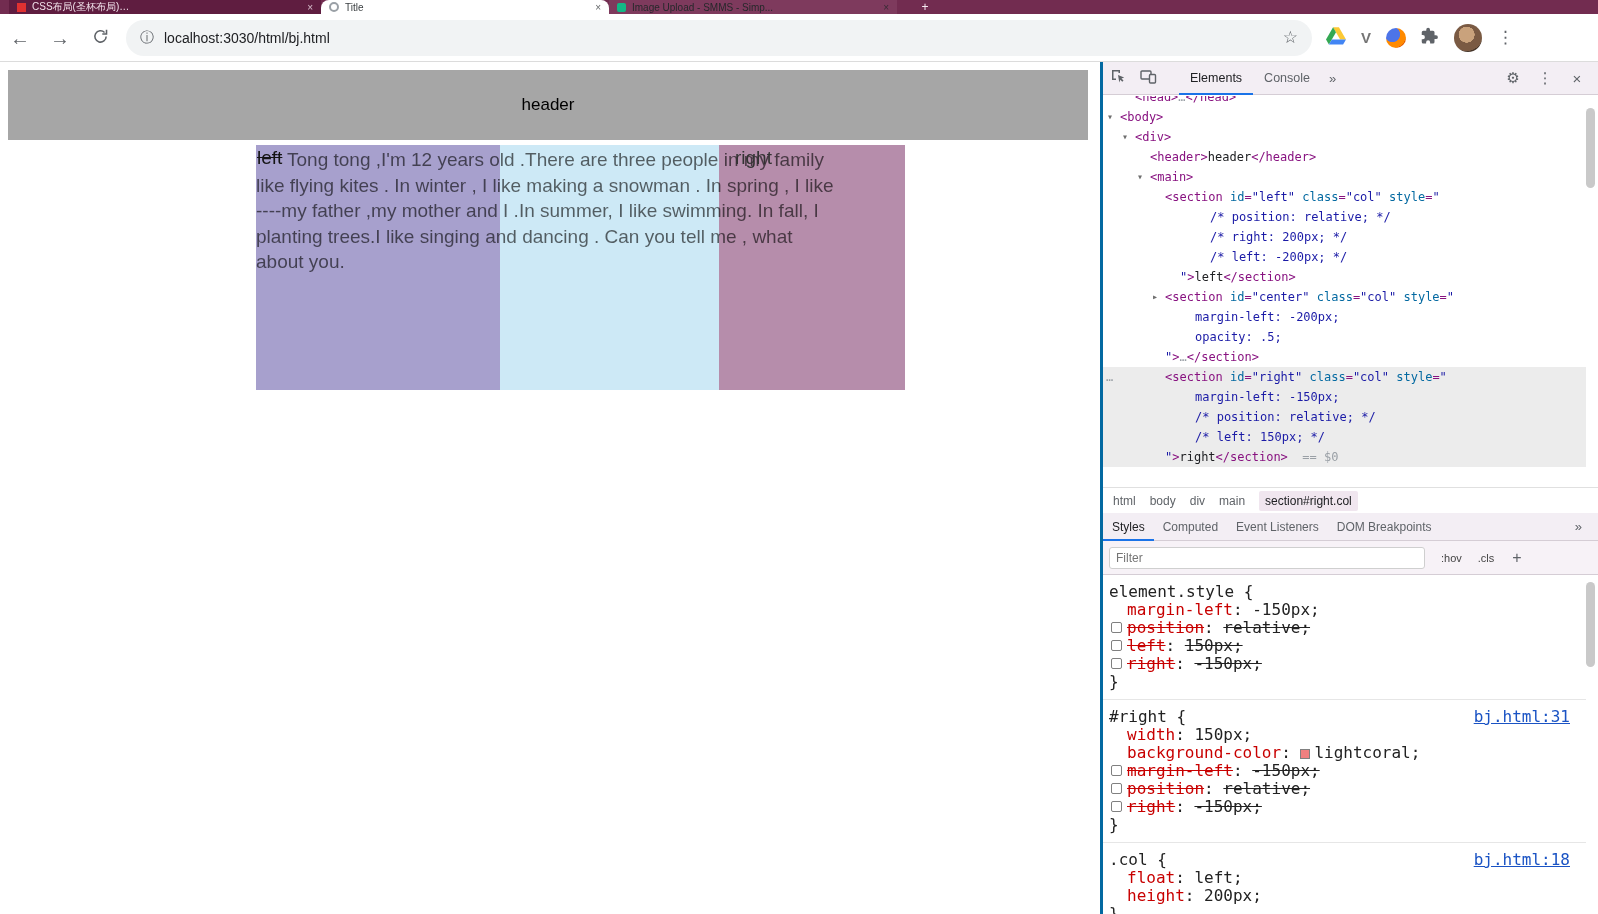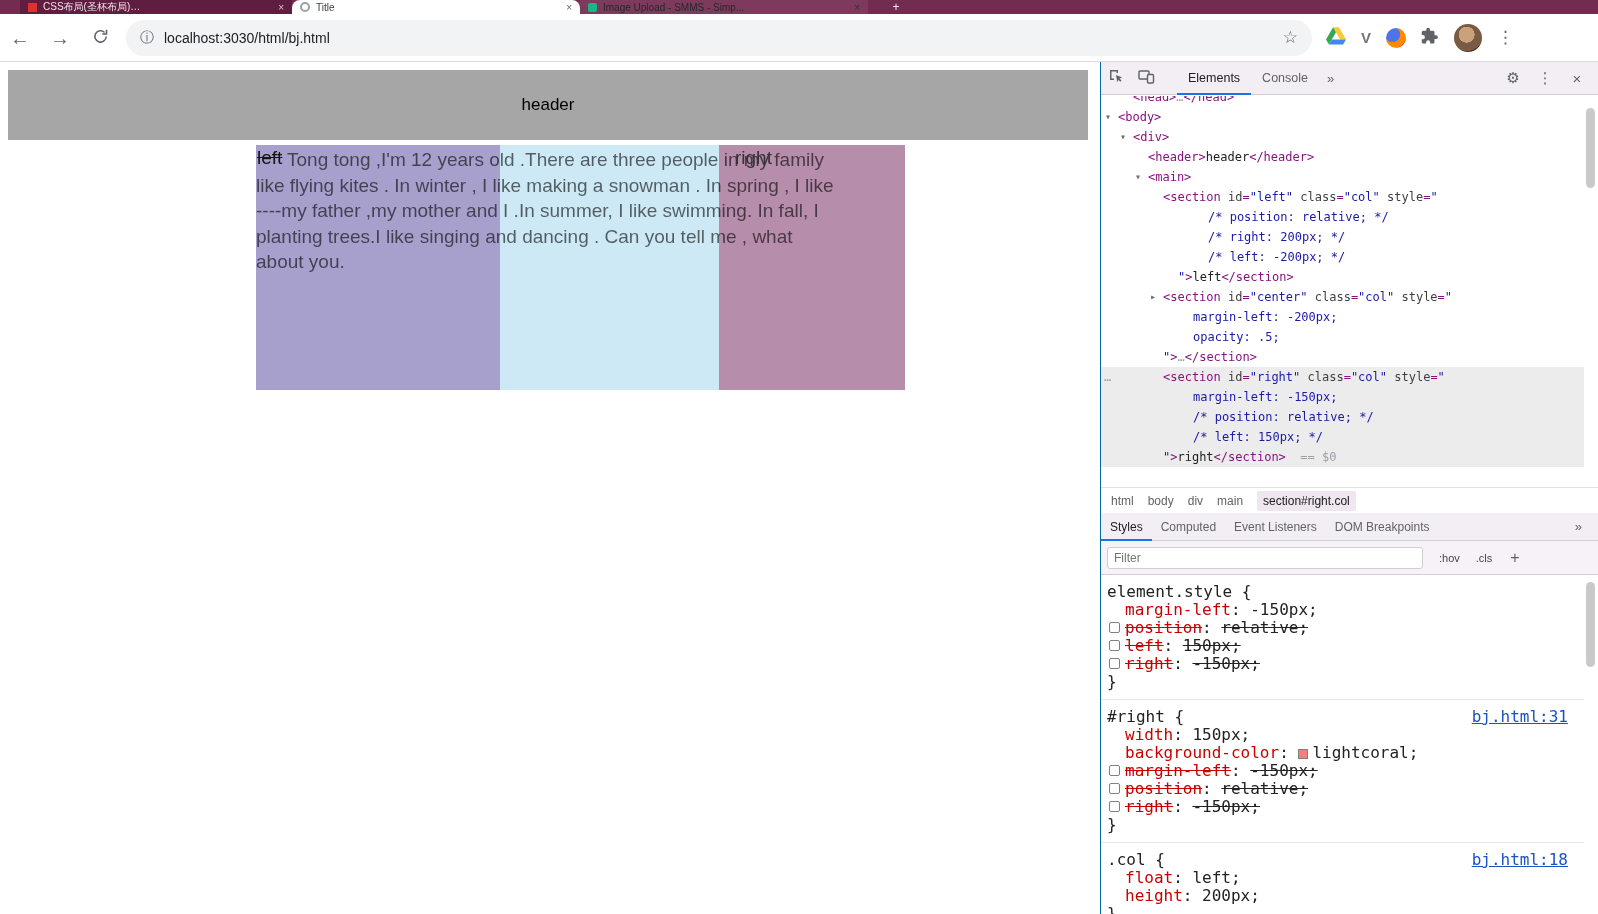--- a/index.html
+++ b/index.html
@@ -5,21 +5,21 @@
   *{margin:0;padding:0;box-sizing:border-box}
   html,body{background:#fff}
   body{font-family:"Liberation Sans",sans-serif}
   .screen{position:relative;width:1598px;height:914px;background:#fff;overflow:hidden}
 
   
   .tabstrip{position:absolute;left:0;top:0;width:100%;height:14px;background:#722c50;display:flex;align-items:stretch}
   .tab{display:flex;align-items:center;gap:6px;font-size:10px;padding:0 8px;white-space:nowrap;overflow:hidden}
   .tab .tlabel{overflow:hidden;text-overflow:ellipsis;flex:1}
   .tab-close{font-size:10px;opacity:.8;flex:0 0 auto}
-  .t1{margin-left:20px;width:272px;background:#5f1d40;color:#f2e3eb}
+  .t1{margin-left:9px;width:312px;background:#5f1d40;color:#f2e3eb}
   .t2{width:288px;background:#ffffff;color:#3c4043;border-radius:8px 8px 0 0}
   .t3{width:288px;background:#7e3a5d;color:#26282b}
   .fav{display:inline-block;width:9px;height:9px;flex:0 0 auto}
   .fav-red{background:#e03131}
   .fav-clock{width:10px;height:10px;border-radius:50%;border:2px solid #9aa0a6;background:#fff}
   .fav-green{background:#12b886;border-radius:2px;position:relative}
   .newtab{width:24px;color:#f6eaf1;font-size:12px;text-align:center;line-height:14px;margin-left:16px}
 
   
   .navbar{position:absolute;top:14px;left:0;width:100%;height:48px;background:#fff;border-bottom:1px solid #dcdcdc;display:flex;align-items:center}
@@ -42,37 +42,37 @@
   .pcol{position:absolute;top:83px;height:245px}
   .col-left{left:256px;width:244px}
   .col-center{left:500px;width:219px}
   .col-right{left:719px;width:186px}
   .pg-left-label{position:absolute;left:257px;top:85px;font-size:19px;color:#141414;text-decoration:line-through}
   .pg-right-label{position:absolute;left:735px;top:85px;font-size:19px;color:#333}
   .pg-para{position:absolute;left:256px;top:85px;width:655px;font-size:19px;line-height:25.5px;color:rgba(0,0,0,.60)}
   .pline.first{text-indent:31px}
 
   
-  .devtools{position:absolute;left:1100px;top:62px;width:498px;height:852px;background:#fff;border-left:1px solid #0369a1}
+  .devtools{position:absolute;left:1100px;top:62px;width:498px;height:852px;background:#fff;border-left:3px solid #0369a1}
   .dt-toolbar{position:absolute;top:0;left:0;width:100%;height:33px;background:#f3eef4;border-bottom:1px solid #d5cdd5;display:flex;align-items:center}
   .dt-icon{width:30px;text-align:center;color:#5f6368;flex:0 0 auto}
   .dt-tabs{display:flex;margin-left:16px}
   .dt-tab{font-size:12.5px;color:#5f6368;padding:0 11px;height:33px;line-height:33px}
   .dt-tab.active{color:#202124;box-shadow:inset 0 -2px 0 #1a73e8}
   .dt-more{font-size:13px;color:#5f6368;padding:0 8px}
   .dt-right{margin-left:auto;display:flex;align-items:center;gap:2px;padding-right:6px}
   .dt-right .dt-icon{font-size:15px}
   .dt-close{font-size:18px}
 
   .tree{position:absolute;top:34px;left:0;width:483px;height:391px;overflow:hidden;font-family:"DejaVu Sans Mono",monospace;font-size:12px;line-height:20px}
   .tree-clip{margin-top:-9px}
   .tree-line{position:relative;white-space:pre;color:#202124}
   .tree-line.hl{background:#ececec}
   .tk-tag{color:#881280}
-  .tk-attr{color:#404040}
+  .tk-attr{color:#0369a1}
   .tk-val{color:#1a1aa6}
   .tk-dim{color:#9aa0a6}
   .tk-txt{color:#202124}
   .arrow{position:absolute;top:0;color:#6e6e6e;font-size:10px}
   .gutter{position:absolute;left:3px;color:#9aa0a6;letter-spacing:1px}
 
   .sb-thumb{position:absolute;width:9px;border-radius:5px;background:#c9c9c9}
 
   .crumbs{position:absolute;top:425px;left:0;width:100%;height:26px;background:#fff;border-top:1px solid #e0e0e0;display:flex;align-items:center;gap:14px;padding-left:10px;font-size:12px;color:#5f6368}
   .crumb.last{background:#f0e6ef;color:#202124;padding:3px 6px;border-radius:2px}

